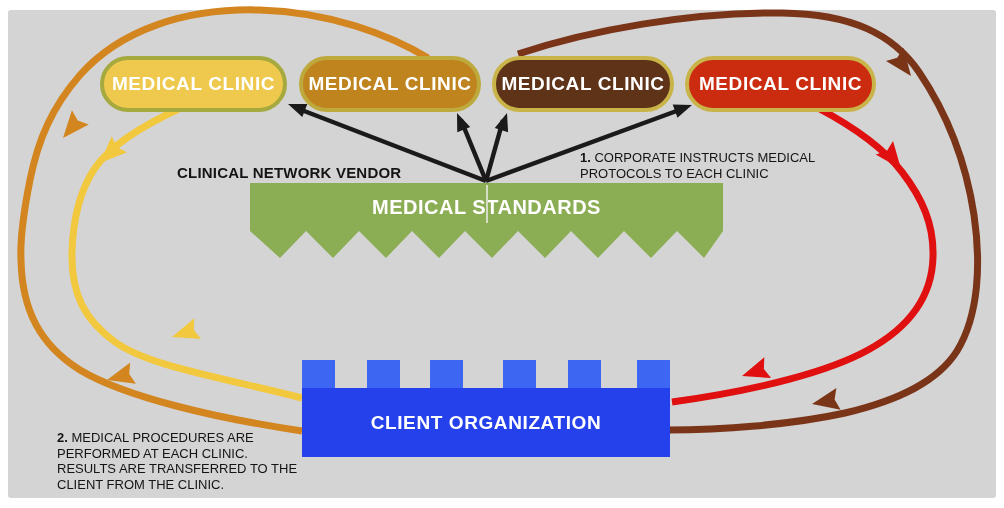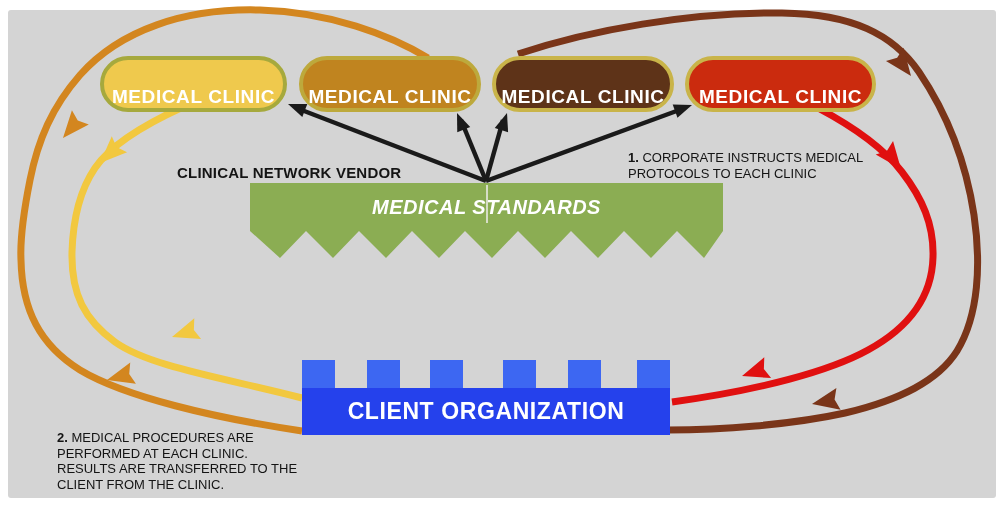--- a/index.html
+++ b/index.html
@@ -1,43 +1,43 @@
 <!DOCTYPE html>
 <html style="--bg: #d4d4d4; --vendor: #8bad53; --divider: #d6ddc6; --client: #2541ec; --tooth: #3d67f2; --fy: #f2c83f; --fo: #d3861f; --fb: #7a3519; --fr: #e01010; --fk: #1a1a1a;"><head>
 <meta charset="utf-8">
 <style>
   html,body{margin:0;padding:0;background:#ffffff;}
   body{width:1004px;height:508px;position:relative;font-family:"Liberation Sans",sans-serif;overflow:hidden;}
   .canvas{position:absolute;left:8px;top:10px;width:988px;height:488px;background:var(--bg,#d4d4d4);border-radius:3px;}
   .layer{position:absolute;left:0;top:0;width:1004px;height:508px;pointer-events:none;}
 
   .clinic{position:absolute;top:56px;height:48px;border:4px solid #b0a93d;border-radius:30px;
-          display:flex;align-items:flex-end;justify-content:center;
+          display:flex;align-items:center;justify-content:center;
           color:#fff;font-weight:bold;font-size:19px;letter-spacing:0.6px;white-space:nowrap;}
   .clinic1{left:100px;width:179px;}
   .clinic2{left:299px;width:174px;}
   .clinic3{left:492px;width:174px;}
   .clinic4{left:685px;width:183px;}
 
   .vendor-label{position:absolute;left:177px;top:164px;font-size:15px;font-weight:bold;color:#141414;letter-spacing:0.2px;white-space:nowrap;}
 
   .vendor-bar{position:absolute;left:250px;top:183px;width:473px;height:75px;background:var(--vendor,#8bad53);
     clip-path:polygon(0px 0px,473px 0px,473px 48px,454px 75px,427px 48px,401px 75px,374px 48px,348px 75px,321px 48px,295px 75px,268px 48px,242px 75px,215px 48px,189px 75px,162px 48px,136px 75px,109px 48px,83px 75px,56px 48px,30px 75px,0px 48px);}
-  .vendor-sections{position:absolute;left:0;top:0;width:100%;height:48px;display:flex;font-style:italic;}
+  .vendor-sections{position:absolute;left:0;top:0;width:100%;height:48px;display:flex;}
   .vendor-section{flex:1;display:flex;align-items:center;justify-content:center;color:#fff;font-weight:bold;font-size:20px;letter-spacing:0.5px;}
   .vendor-divider{position:absolute;left:236px;top:2px;width:2px;height:38px;background:var(--divider,#d6ddc6);}
 
   .note{position:absolute;font-size:13px;line-height:15.5px;color:#141414;font-weight:500;}
   .note .num{font-weight:bold;}
-  .note1{left:580px;top:150px;width:240px;margin-left:48px;}
+  .note1{left:580px;top:150px;width:240px;}
   .note2{left:57px;top:430px;width:248px;}
 
   .client-tooth{position:absolute;top:360px;width:33px;height:30px;background:var(--tooth,#3d67f2);}
-  .client-body{position:absolute;left:302px;top:388px;width:368px;height:47px;background:var(--client,#2541ec);
-    display:flex;align-items:center;justify-content:center;color:#fff;font-weight:bold;font-size:23px;letter-spacing:0.6px;}
+  .client-body{position:absolute;left:302px;top:388px;width:368px;height:69px;background:var(--client,#2541ec);
+    display:flex;align-items:center;justify-content:center;color:#fff;font-weight:bold;font-size:19px;letter-spacing:0.6px;}
 
   .flow{fill:none;stroke-width:7;stroke-linecap:butt;}
   .flow-yellow{stroke:var(--fy,#f2c83f);}
   .flow-orange{stroke:var(--fo,#d3861f);}
   .flow-brown{stroke:var(--fb,#7a3519);}
   .flow-red{stroke:var(--fr,#e01010);}
   .head-yellow{fill:var(--fy,#f2c83f);}
   .head-orange{fill:var(--fo,#d3861f);}
   .head-brown{fill:var(--fb,#7a3519);}
   .head-red{fill:var(--fr,#e01010);}

